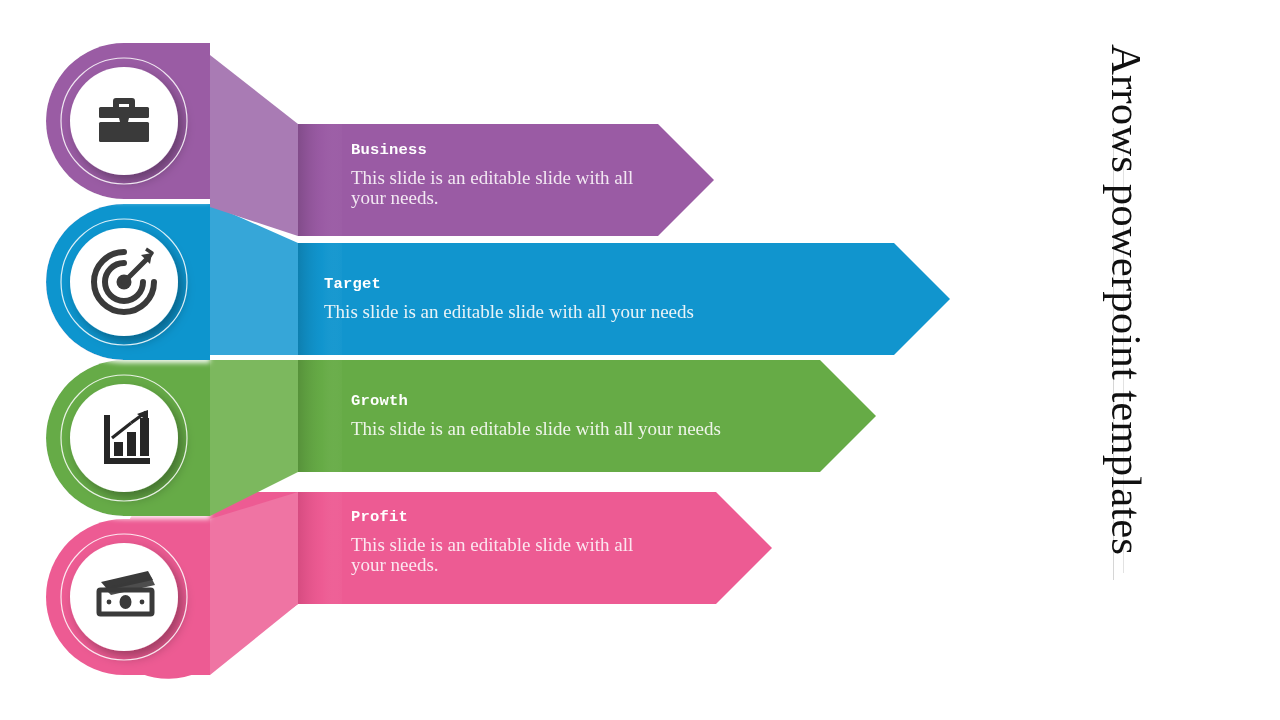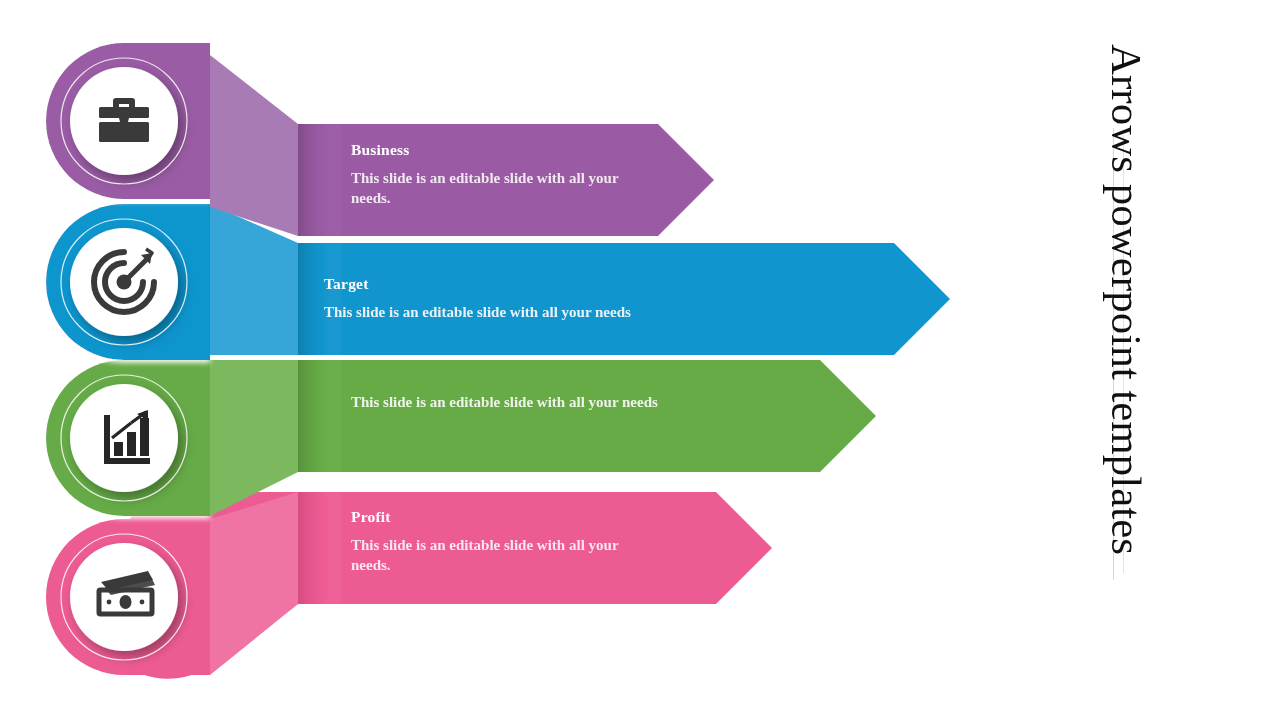--- a/index.html
+++ b/index.html
@@ -28,31 +28,31 @@
     width: 1100px;
     height: 720px;
   }
 
   
   .row-text {
     position: absolute;
     color: #ffffff;
   }
   .row-title {
-    font-family: Liberation Serif, serif;
+    font-family: Liberation Mono, monospace;
     font-weight: bold;
     font-size: 15.5px;
     letter-spacing: 0.2px;
     color: #ffffff;
     margin-bottom: 9px;
   }
   .row-desc {
     font-family: "Liberation Serif", "DejaVu Serif", serif;
-    font-weight: bold;
-    font-size: 15px;
+    font-weight: normal;
+    font-size: 19px;
     line-height: 20px;
     color: #f2e8f2;
   }
 
   #text-business { left: 351px; top: 141px; width: 300px; }
   #text-target   { left: 324px; top: 275px; width: 370px; }
   #text-growth   { left: 351px; top: 392px; width: 370px; }
   #text-profit   { left: 351px; top: 508px; width: 300px; }
 
   #text-target .row-desc,
@@ -235,20 +235,21 @@
     <div class="row-title">Business</div>
     <div class="row-desc">This slide is an editable slide with all your needs.</div>
   </div>
 
   <div class="row-text" id="text-target">
     <div class="row-title">Target</div>
     <div class="row-desc">This slide is an editable slide with all your needs</div>
   </div>
 
   <div class="row-text" id="text-growth">
+    <div class="row-title">Growth</div>
     <div class="row-desc">This slide is an editable slide with all your needs</div>
   </div>
 
   <div class="row-text" id="text-profit">
     <div class="row-title">Profit</div>
     <div class="row-desc">This slide is an editable slide with all your needs.</div>
   </div>
 
   <div id="side-title-wrap">
     <div id="side-divider-a"></div>

